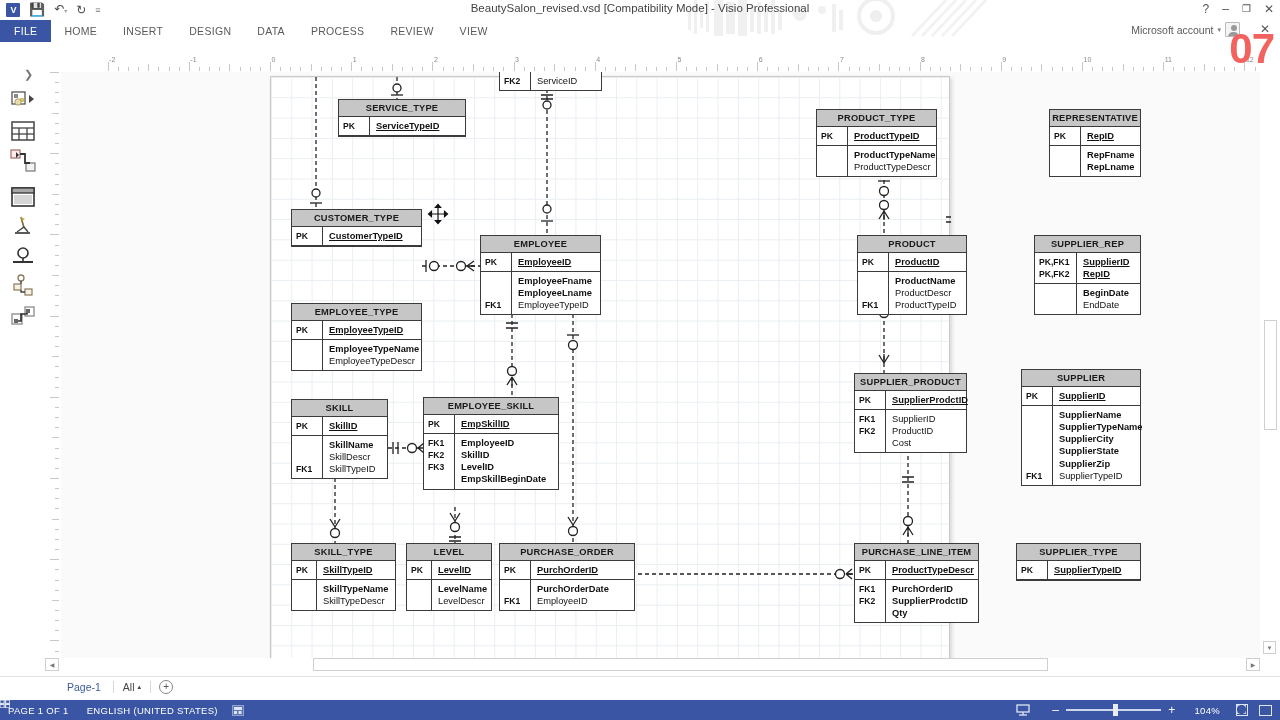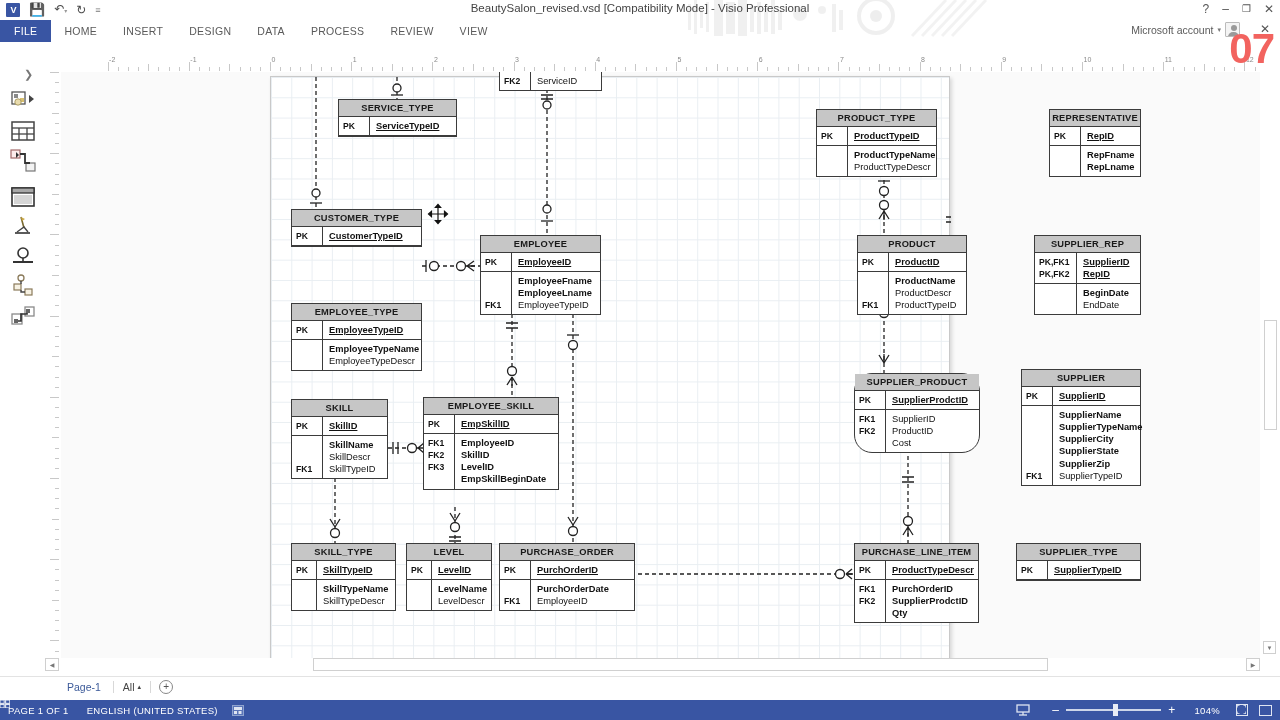--- a/index.html
+++ b/index.html
@@ -665,21 +665,21 @@
   <div class="ent" style="left: 228px; top: -6px; width: 103px;">
         <div class="erow">
           <div class="ekey" style="width: 31px; flex: 0 0 31px;">
             <div>FK2</div>
           </div>
           <div class="efields">
             <div class="fld">ServiceID</div>
           </div>
         </div>
       </div>
-      <div class="ent" style="left: 67px; top: 22px; width: 119px;">
+      <div class="ent" style="left: 67px; top: 22px; width: 128px;">
         <div class="ehead">SERVICE_TYPE</div>
         <div class="erow pkline">
           <div class="ekey" style="width: 31px; flex: 0 0 31px;">
             <div>PK</div>
           </div>
           <div class="efields">
             <div class="fld pk">ServiceTypeID</div>
           </div>
         </div>
       </div>
@@ -867,21 +867,21 @@
             <div>&nbsp;</div>
           </div>
           <div class="efields">
             <div class="fld req">EmployeeID</div>
             <div class="fld req">SkillID</div>
             <div class="fld req">LevelID</div>
             <div class="fld req">EmpSkillBeginDate</div>
           </div>
         </div>
       </div>
-      <div class="ent" style="left: 583px; top: 296px; width: 126px; border-radius: 18px;">
+      <div class="ent" style="left: 583px; top: 296px; width: 113px;">
         <div class="ehead">SUPPLIER_PRODUCT</div>
         <div class="erow pkline">
           <div class="ekey" style="width: 31px; flex: 0 0 31px;">
             <div>PK</div>
           </div>
           <div class="efields">
             <div class="fld pk">SupplierProdctID</div>
           </div>
         </div>
         <div class="erow">

